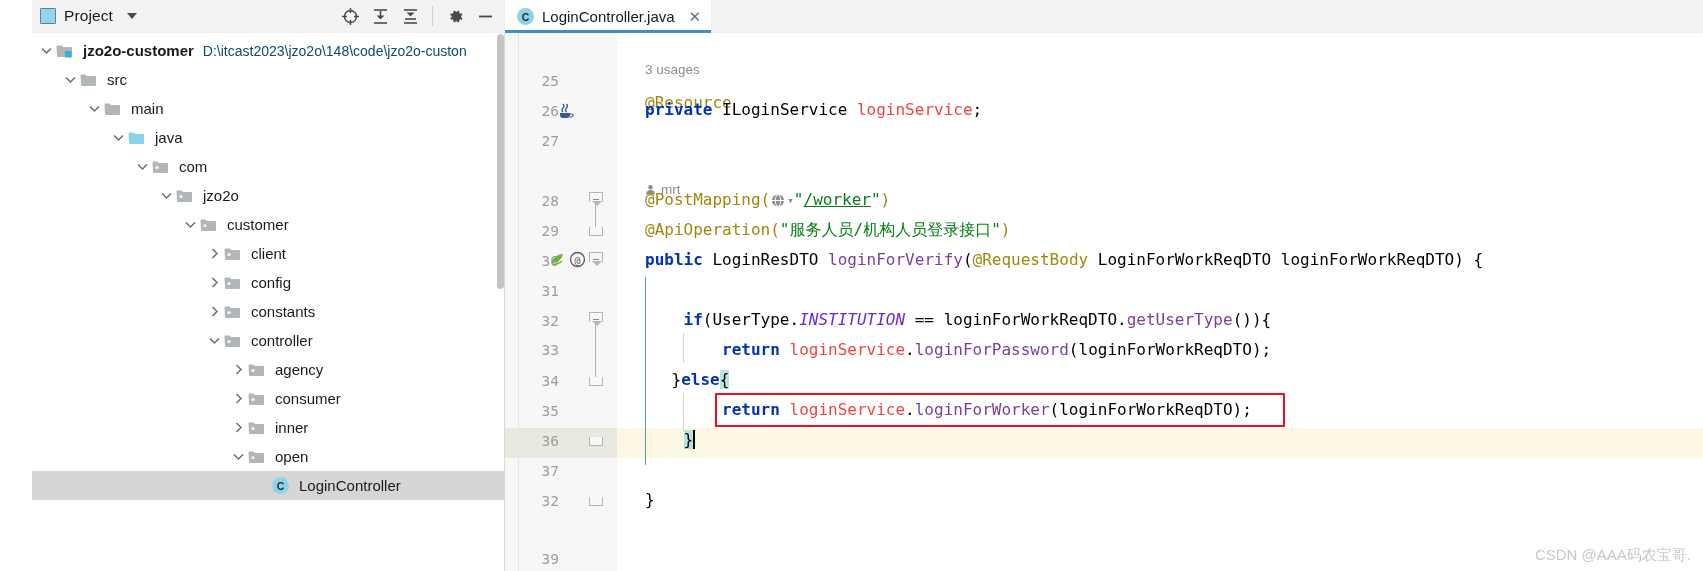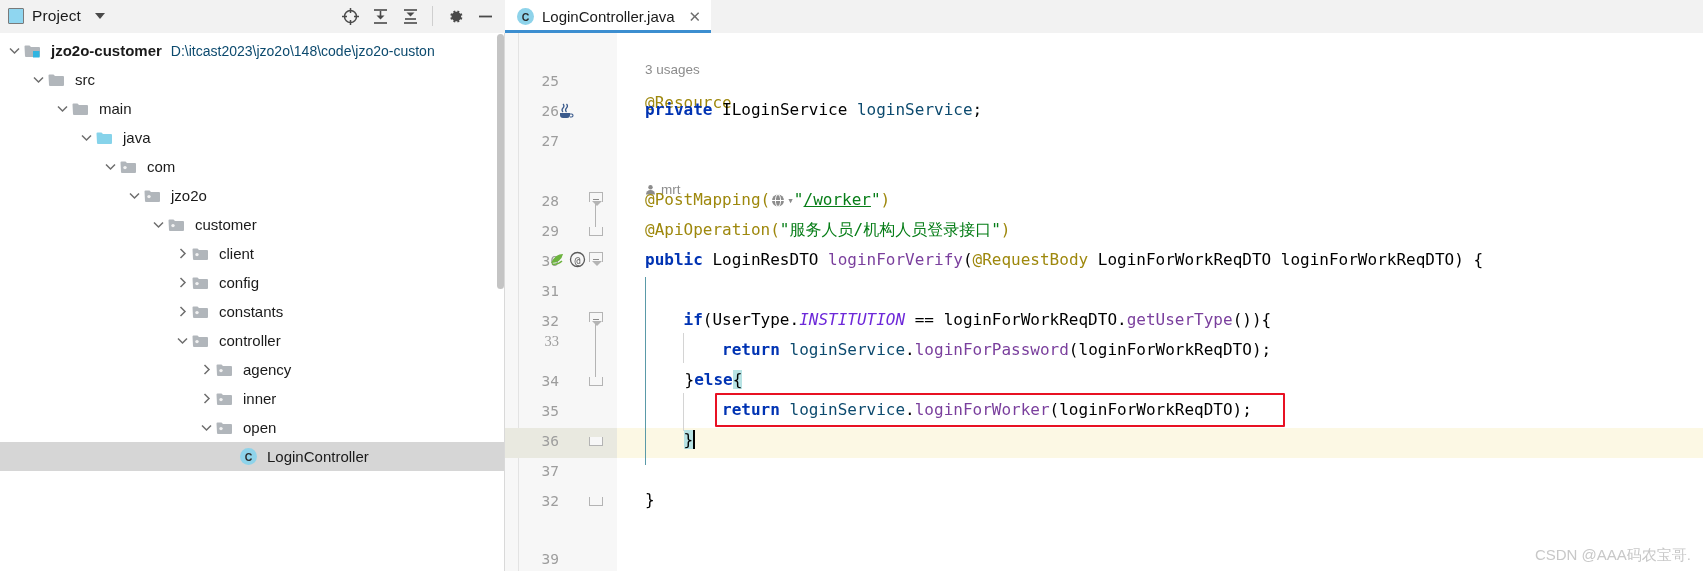--- a/index.html
+++ b/index.html
@@ -11,20 +11,21 @@
   }
   .app { position: relative; width: 1703px; height: 571px; display: flex; background:#fff; }
 
   
   .project-panel {
     width: 505px; height: 571px;
     background: #ffffff;
     display: flex; flex-direction: column;
     position: relative;
     flex: 0 0 505px;
+    padding-left: 32px;
   }
   .panel-header {
     height: 33px; min-height: 33px;
     background: #f2f2f2;
     display: flex; align-items: center;
     padding: 0 6px 0 8px;
     border-bottom: 1px solid #f2f2f2;
   }
   .panel-title-wrap { display:flex; align-items:center; gap:8px; }
   .proj-icon {
@@ -155,21 +156,21 @@
     position:absolute; left:0;
     font-family: "DejaVu Sans Mono", monospace;
     font-size: 16px; white-space: pre; color:#000;
     letter-spacing: 0;
   }
   .hint { font-family: "Liberation Sans", sans-serif; font-size:13.5px; color:#8c8c8c; }
 
   .kw   { color:#0033b3; font-weight:700; }
   .ann  { color:#9e880d; }
   .str  { color:#067d17; }
-  .fld  { color:#0c4a6e; }
+  .fld  { color:#ef4444; }
   .mth  { color:#7a3f9d; }
   .stat { color:#6d28d9; font-style: italic; }
   .plain{ color:#000; }
   .lnk  { color:#067d17; text-decoration: underline; }
 
   
   .cur-line {
     position:absolute; left:0; right:0; height:30px;
     background:#fcf8e4;
   }
@@ -418,20 +419,34 @@
             <svg width="13" height="13" viewBox="0 0 13 13">
               <path d="M4.5 2 L9 6.5 L4.5 11" fill="none" stroke="#6e6e6e" stroke-width="1.5"></path>
             </svg>
           </span>
           <span class="node-icon">
             <svg width="17" height="14" viewBox="0 0 17 14">
               <path d="M0.5 2.5 a1 1 0 011-1 h4 l1.5 1.5 h8 a1 1 0 011 1 v8 a1 1 0 01-1 1 h-13 a1 1 0 01-1-1z" fill="#b1b6bb"></path>
               <circle cx="5" cy="7.6" r="1.7" fill="#f2f2f2"></circle>
             </svg>
           </span>
+          <span class="node-label">consumer</span>
+        </div>
+        <div class="row" style="padding-left: 196px;">
+          <span class="twisty">
+            <svg width="13" height="13" viewBox="0 0 13 13">
+              <path d="M4.5 2 L9 6.5 L4.5 11" fill="none" stroke="#6e6e6e" stroke-width="1.5"></path>
+            </svg>
+          </span>
+          <span class="node-icon">
+            <svg width="17" height="14" viewBox="0 0 17 14">
+              <path d="M0.5 2.5 a1 1 0 011-1 h4 l1.5 1.5 h8 a1 1 0 011 1 v8 a1 1 0 01-1 1 h-13 a1 1 0 01-1-1z" fill="#b1b6bb"></path>
+              <circle cx="5" cy="7.6" r="1.7" fill="#f2f2f2"></circle>
+            </svg>
+          </span>
           <span class="node-label">inner</span>
         </div>
         <div class="row" style="padding-left: 196px;">
           <span class="twisty">
             <svg width="13" height="13" viewBox="0 0 13 13">
               <path d="M2 4.5 L6.5 9 L11 4.5" fill="none" stroke="#6e6e6e" stroke-width="1.5"></path>
             </svg>
           </span>
           <span class="node-icon">
             <svg width="17" height="14" viewBox="0 0 17 14">
@@ -470,21 +485,21 @@
       <div class="gutter" id="gutter">
           <div class="cur-line-gutter" style="top: 395px; left: -14px;"></div>
           <div class="ln" style="top: 40px;">25</div>
           <div class="ln" style="top: 70px;">26</div>
           <div class="ln" style="top: 100px;">27</div>
           <div class="ln" style="top: 160px;">28</div>
           <div class="ln" style="top: 190px;">29</div>
           <div class="ln" style="top: 220px;">30</div>
           <div class="ln" style="top: 250px;">31</div>
           <div class="ln" style="top: 280px;">32</div>
-          <div class="ln" style="top: 300px; font-family: Liberation Serif, serif;">33</div>
+          <div class="ln" style="top: 309px;">33</div>
           <div class="ln" style="top: 340px;">34</div>
           <div class="ln" style="top: 370px;">35</div>
           <div class="ln" style="top: 400px;">36</div>
           <div class="ln" style="top: 430px;">37</div>
           <div class="ln" style="top: 460px;">32</div>
           <div class="ln" style="top: 518px;">39</div>
           <div class="gmark" style="top: 68px; left: 38px;"><svg width="18" height="18" viewBox="0 0 18 18">
               <path d="M6 11 q-2 -2 0 -4 q2 -2 0 -4" fill="none" stroke="#3a5a8c" stroke-width="1.2"></path>
               <path d="M9.5 11 q-2 -2 0 -4 q2 -2 0 -4" fill="none" stroke="#3a5a8c" stroke-width="1.2"></path>
               <path d="M3 12 h10 v2 a3 3 0 01-3 3 h-4 a3 3 0 01-3 -3z" fill="#3a5a8c"></path>
@@ -521,21 +536,21 @@
           <div class="cl" style="top: 157px; left: 28px;"><span class="ann">@PostMapping(</span><span style="display:inline-block;vertical-align:-3px;margin:0 1px"><svg width="15" height="15" viewBox="0 0 15 15">
                 <circle cx="7" cy="7.5" r="6" fill="#8c8c8c"></circle>
                 <ellipse cx="7" cy="7.5" rx="2.6" ry="6" fill="none" stroke="#fff" stroke-width="1"></ellipse>
                 <line x1="1" y1="7.5" x2="13" y2="7.5" stroke="#fff" stroke-width="1"></line>
               </svg></span><span style="color:#8c8c8c;font-size:11px;vertical-align:1px">▾</span><span class="str">"</span><span class="lnk">/worker</span><span class="str">"</span><span class="ann">)</span></div>
           <div class="cl" style="top: 187px; left: 28px;"><span class="ann">@ApiOperation(</span><span class="str">"服务人员/机构人员登录接口"</span><span class="ann">)</span></div>
           <div class="cl" style="top: 217px; left: 28px;"><span class="kw">public</span> <span class="plain">LoginResDTO</span> <span class="mth">loginForVerify</span><span class="plain">(</span><span class="ann">@RequestBody</span> <span class="plain">LoginForWorkReqDTO loginForWorkReqDTO) {</span></div>
           <div class="cl" style="top: 247px; left: 28px;"></div>
           <div class="cl" style="top: 277px; left: 28px;">    <span class="kw">if</span><span class="plain">(UserType.</span><span class="stat">INSTITUTION</span><span class="plain"> == loginForWorkReqDTO.</span><span class="mth">getUserType</span><span class="plain">()){</span></div>
           <div class="cl" style="top: 307px; left: 28px;">        <span class="kw">return</span> <span class="fld">loginService</span><span class="plain">.</span><span class="mth">loginForPassword</span><span class="plain">(loginForWorkReqDTO);</span></div>
-          <div class="cl" style="top: 337px; left: 29px;">    <span class="plain">}</span><span class="kw">else</span><span class="plain brace-hl">{</span></div>
+          <div class="cl" style="top: 337px; left: 16px;">    <span class="plain">}</span><span class="kw">else</span><span class="plain brace-hl">{</span></div>
           <div class="cl" style="top: 367px; left: 28px;">        <span class="kw">return</span> <span class="fld">loginService</span><span class="plain">.</span><span class="mth">loginForWorker</span><span class="plain">(loginForWorkReqDTO);</span></div>
           <div class="cl" style="top: 397px; left: 28px;">    <span class="plain brace-hl">}</span><span class="caret"></span></div>
           <div class="cl" style="top: 427px; left: 28px;"></div>
           <div class="cl" style="top: 457px; left: 28px;"><span class="plain">}</span></div>
           <div class="cl" style="top: 487px; left: 28px;"></div>
           <div class="indent-guide active" style="left: 28px; top: 244px; height: 188px;"></div>
           <div class="indent-guide" style="left: 66px; top: 300px; height: 30px;"></div>
           <div class="indent-guide" style="left: 66px; top: 360px; height: 38px;"></div>
           <div class="red-box" style="left: 98px; top: 360px; width: 570px; height: 34px;"></div>
           <div style="position: absolute; left: 94px; top: 337px; width: 0px; height: 0px;"></div>

